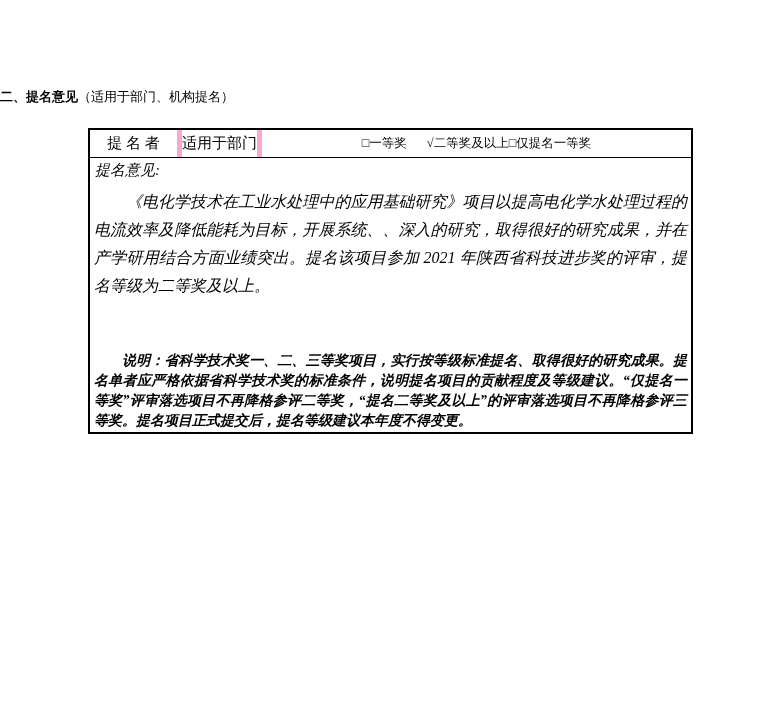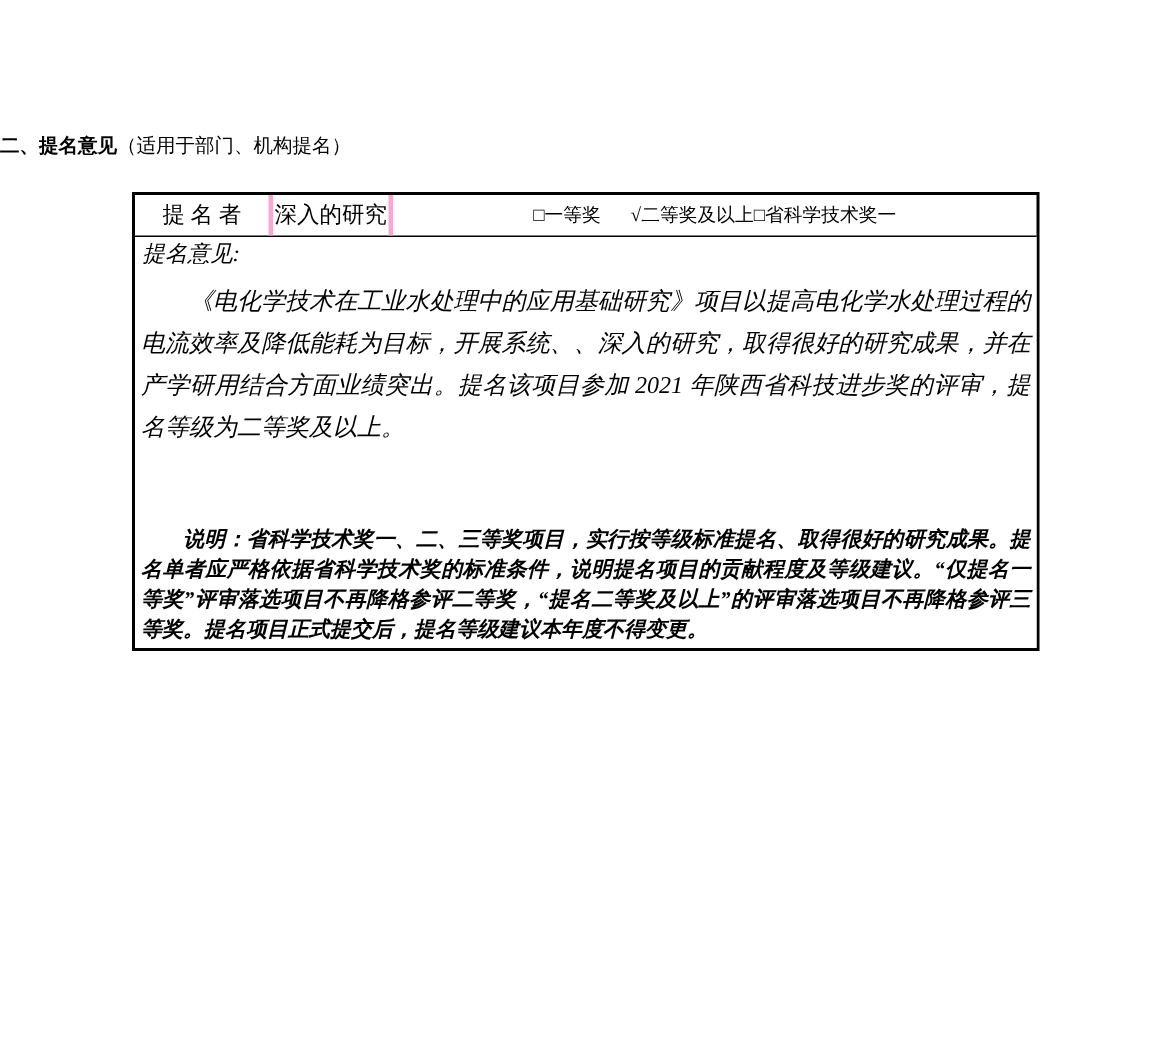--- a/index.html
+++ b/index.html
@@ -37,21 +37,21 @@
   }
   .header-row {
     display: flex;
     height: 28px;
     border-bottom: 1px solid #000000;
   }
   .hcell {
     display: flex;
     align-items: center;
     justify-content: center;
-    border-right: 3px solid #f9a8d4;
+    border-right: 5px solid #f9a8d4;
     font-size: 15px;
     white-space: nowrap;
     overflow: hidden;
   }
   .c-nominator-label { width: 92px; }
   .c-nominator-value { width: 188px; }
   .c-grade-label     { width: 80px; }
   .c-grade-options   { flex: 1; border-right: none; font-size: 12.5px; }
   .grade-opt { white-space: pre; }
   .grade-opt .mark { display: inline; }
@@ -96,26 +96,26 @@
     <span class="t-main">二、提名意见</span><span class="t-paren">（适用于部门、机构提名）</span>
   </div>
 
   <div class="form-table">
 
     <div class="header-row">
       <div class="hcell c-nominator-label">
         <span>提 名 者</span>
       </div>
       <div class="hcell c-grade-label">
-        <span>深入的研究</span>
+        <span>适用于部门</span>
       </div>
       <div class="hcell c-grade-options">
         <span class="grade-opt opt-gap"><span class="mark">□</span><span>一等奖</span></span>
           <span class="grade-opt"><span class="mark">√</span><span>二等奖及以上</span></span>
-          <span class="grade-opt"><span class="mark">□</span><span>省科学技术奖一</span></span>
+          <span class="grade-opt"><span class="mark">□</span><span>仅提名一等奖</span></span>
       </div>
     </div>
 
     <div class="main-cell">
       <div class="opinion-label">提名意见:</div>
       <p class="opinion-body">《电化学技术在工业水处理中的应用基础研究》项目以提高电化学水处理过程的电流效率及降低能耗为目标，开展系统、、深入的研究，取得很好的研究成果，并在产学研用结合方面业绩突出。提名该项目参加 2021 年陕西省科技进步奖的评审，提名等级为二等奖及以上。</p>
       <p class="note-text">说明：省科学技术奖一、二、三等奖项目，实行按等级标准提名、取得很好的研究成果。提名单者应严格依据省科学技术奖的标准条件，说明提名项目的贡献程度及等级建议。“仅提名一等奖”评审落选项目不再降格参评二等奖，“提名二等奖及以上”的评审落选项目不再降格参评三等奖。提名项目正式提交后，提名等级建议本年度不得变更。</p>
     </div>
 
   </div>

